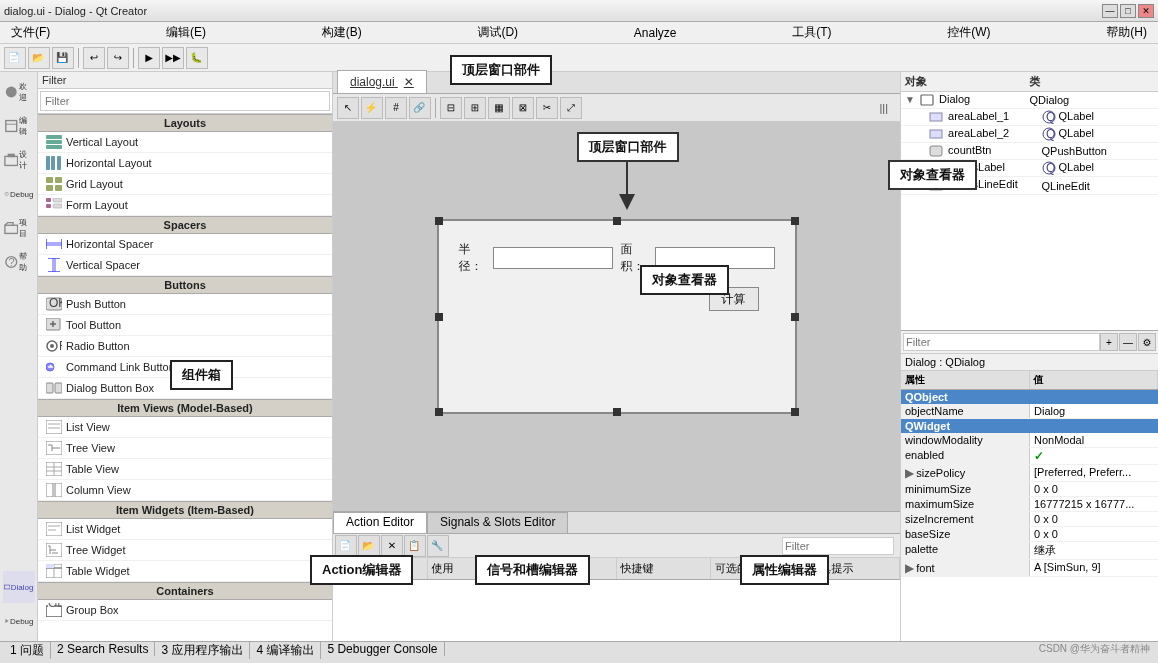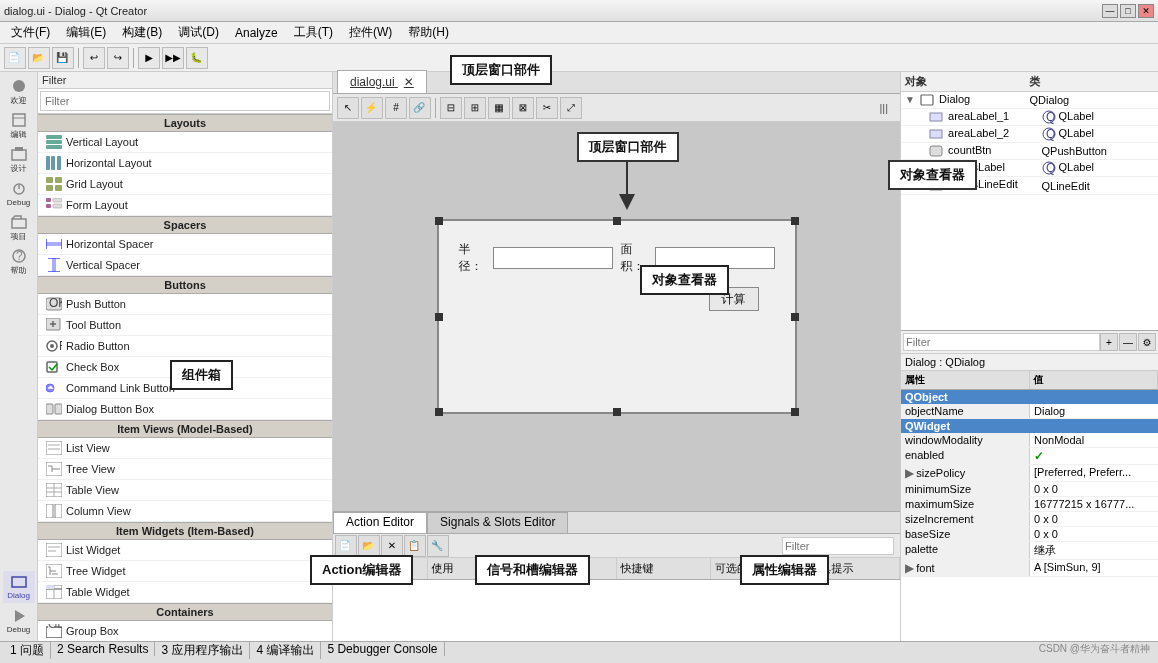--- a/index.html
+++ b/index.html
@@ -5,21 +5,21 @@
     * { box-sizing: border-box; margin: 0; padding: 0; font-family: 'SimSun', 'Microsoft YaHei', Arial, sans-serif; font-size: 12px; }
     body { background: #f0f0f0; width: 1158px; height: 663px; overflow: hidden; }
 
     
     .title-bar { background: linear-gradient(to bottom, #f5f5f5, #e0e0e0); height: 22px; display: flex; align-items: center; justify-content: space-between; border-bottom: 1px solid #aaa; padding: 0 4px; }
     .title-bar-text { font-size: 11px; color: #222; }
     .title-bar-controls { display: flex; gap: 2px; }
     .title-btn { width: 16px; height: 14px; border: 1px solid #888; background: #ddd; font-size: 9px; display: flex; align-items: center; justify-content: center; cursor: pointer; }
 
     
-    .menu-bar { background: #f0f0f0; height: 22px; display: flex; align-items: center; border-bottom: 1px solid #ccc; padding: 0 4px; gap: 2px; }
+    .menu-bar { background: #f0f0f0; height: 22px; display: flex; align-items: center; border-bottom: 1px solid #ccc; padding: 0 4px; gap: 2px; justify-content: space-between; }
     .menu-item { padding: 2px 6px; font-size: 12px; cursor: pointer; border: 1px solid transparent; }
 
     
     .toolbar { background: #f0f0f0; height: 28px; display: flex; align-items: center; border-bottom: 1px solid #ccc; padding: 0 4px; gap: 2px; }
     .toolbar-btn { width: 22px; height: 22px; border: 1px solid #bbb; background: #e8e8e8; display: flex; align-items: center; justify-content: center; cursor: pointer; font-size: 10px; }
     .toolbar-sep { width: 1px; height: 20px; background: #aaa; margin: 0 2px; }
 
     
     .main-layout { display: flex; height: calc(663px - 22px - 22px - 28px - 22px); }
 
@@ -29,21 +29,21 @@
     .left-panel-title { font-size: 11px; color: #333; }
     .filter-input { height: 20px; width: 100%; border: 1px solid #ccc; padding: 0 4px; font-size: 11px; }
     .widget-list { flex: 1; overflow-y: auto; }
     .widget-category { background: #d4d0c8; padding: 2px 4px; font-size: 11px; font-weight: bold; color: #222; text-align: center; border-top: 1px solid #aaa; border-bottom: 1px solid #aaa; }
     .widget-item { display: flex; align-items: center; padding: 2px 8px; gap: 4px; cursor: pointer; border-bottom: 1px solid #f0f0f0; }
     .widget-icon { width: 16px; height: 16px; display: flex; align-items: center; justify-content: center; flex-shrink: 0; }
     .widget-label { font-size: 11px; color: #222; }
 
     
     .sidebar { width: 38px; background: #e8e8e8; border-right: 1px solid #ccc; display: flex; flex-direction: column; align-items: center; padding: 4px 0; gap: 2px; }
-    .sidebar-icon { width: 32px; height: 32px; display: flex; flex-direction: column; align-items: center; justify-content: center; cursor: pointer; border: 1px solid transparent; font-size: 8px; color: #333; gap: 1px; }
+    .sidebar-icon { width: 32px; height: 32px; display: flex; align-items: center; justify-content: center; cursor: pointer; border: 1px solid transparent; font-size: 8px; color: #333; gap: 1px; }
     .sidebar-icon svg { width: 16px; height: 16px; }
 
     
     .center-area { flex: 1; display: flex; flex-direction: column; background: #f0f0f0; }
     .center-tabs { height: 22px; display: flex; align-items: flex-end; background: #e0e0e0; border-bottom: 1px solid #aaa; padding: 0 4px; gap: 2px; }
     .center-tab { padding: 4px 12px; background: #d0d0d0; border: 1px solid #aaa; border-bottom: none; font-size: 11px; cursor: pointer; color: #333; text-decoration: underline; }
     .center-tab.active { background: #fff; }
     .center-canvas { flex: 1; background: #c8c8c8; position: relative; overflow: hidden; display: flex; align-items: center; justify-content: center; }
     .dialog-form { background: #f0f0f0; border: 2px solid #888; width: 360px; height: 195px; position: relative; }
     .dialog-handle { width: 8px; height: 8px; background: #333; position: absolute; }
@@ -298,29 +298,20 @@
       </div>
       <div class="widget-item">
         <div class="widget-icon">
           <svg width="16" height="14" viewBox="0 0 16 14">
               <circle cx="6" cy="7" r="5" fill="none" stroke="#666" stroke-width="1.5"></circle>
               <circle cx="6" cy="7" r="2" fill="#666"></circle>
               <text x="13" y="11" font-size="7" fill="#444">R</text>
             </svg>
         </div>
         <span class="widget-label">Radio Button</span>
-      </div>
-      <div class="widget-item">
-        <div class="widget-icon">
-          <svg width="16" height="14" viewBox="0 0 16 14">
-              <rect x="1" y="2" width="10" height="10" rx="1" fill="none" stroke="#666" stroke-width="1.5"></rect>
-              <polyline points="3,7 6,10 11,4" fill="none" stroke="#090" stroke-width="1.5"></polyline>
-            </svg>
-        </div>
-        <span class="widget-label">Check Box</span>
       </div>
       <div class="widget-item">
         <div class="widget-icon">
           <svg width="16" height="14" viewBox="0 0 16 14">
               <circle cx="4" cy="7" r="4" fill="#88f" stroke="#66f" stroke-width="1"></circle>
               <polyline points="2,7 6,7 4,5" fill="none" stroke="#fff" stroke-width="1.5"></polyline>
             </svg>
         </div>
         <span class="widget-label">Command Link Button</span>
       </div>

